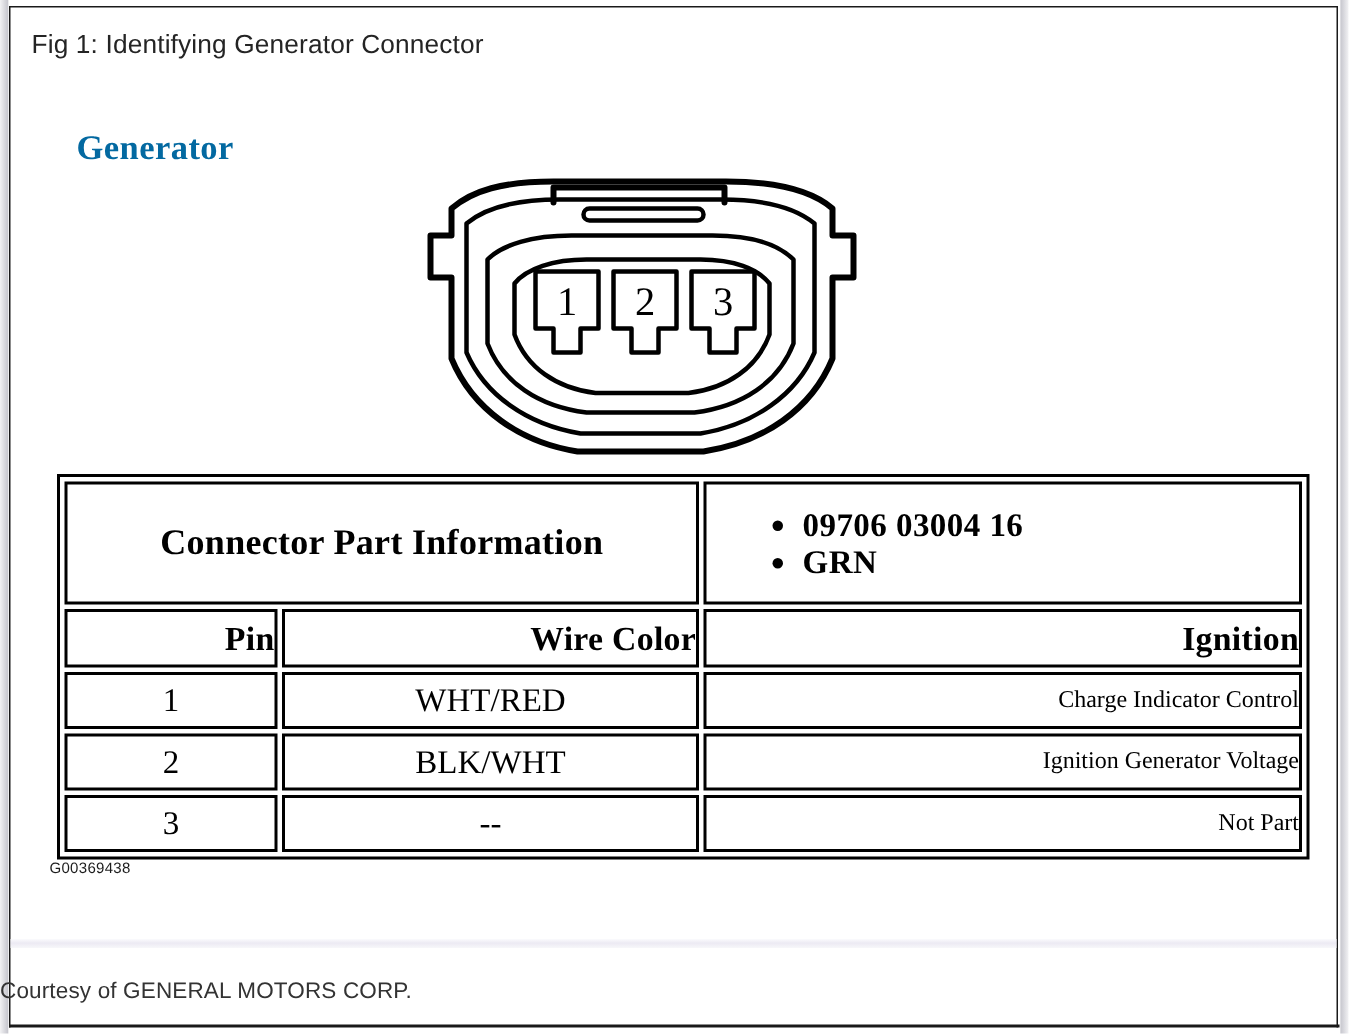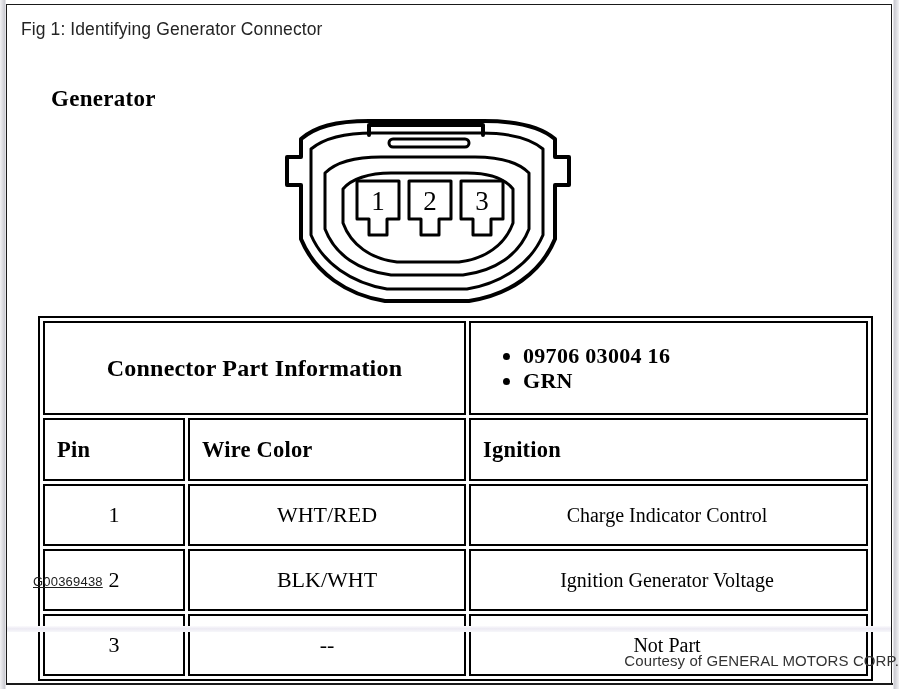--- a/index.html
+++ b/index.html
@@ -49,21 +49,21 @@
   }
 
   
   .section-heading {
     position: absolute;
     left: 44px;
     top: 81px;
     font-family: "Liberation Serif", serif;
     font-weight: bold;
     font-size: 23px;
-    color: #000000;
+    color: #0369a1;
     letter-spacing: 0.3px;
   }
 
   
   .connector-art {
     position: absolute;
     left: 262px;
     top: 108px;
     width: 320px;
     height: 200px;
@@ -81,94 +81,93 @@
     border-spacing: 3px;
     background: #ffffff;
     box-sizing: border-box;
     table-layout: fixed;
   }
   .pin-table td {
     border: 2px solid #000000;
     font-family: "Liberation Serif", serif;
     color: #000000;
     background: #ffffff;
-    padding: 12px;
+    padding: 0;
     vertical-align: middle;
   }
   .col-pin   { width: 142px; }
   .col-wire  { width: 278px; }
   .col-func  { width: 399px; }
 
   .cell-partinfo {
     text-align: center;
     font-weight: bold;
     font-size: 24px;
     height: 66px;
     letter-spacing: 0.2px;
   }
   .cell-partlist {
     height: 66px;
     padding: 2px 0 2px 26px !important;
   }
   .part-list {
-    margin: 0;
+    margin: 12px;
     padding: 0 0 0 26px;
     list-style: disc;
     font-weight: bold;
     font-size: 22px;
     line-height: 1.14;
     letter-spacing: 0.3px;
   }
   .part-list li { padding: 0; margin: 0; }
 
   .hdr-cell {
-    text-align: left;
+    text-align: right;
     font-weight: bold;
     font-size: 22.5px;
     height: 35px;
     letter-spacing: 0.2px;
   }
   .body-cell {
     text-align: center;
     font-size: 22px;
     height: 34px;
   }
   .body-cell-left {
-    text-align: center;
-    font-size: 20px;
+    text-align: right;
+    font-size: 16px;
     height: 34px;
     padding-left: 9px !important;
   }
 
   
   .art-id {
     position: absolute;
     left: 26px;
     top: 569px;
-    font-size: 13px;
+    font-size: 10px;
     color: #1c1c1c;
     letter-spacing: 0.2px;
-    text-decoration: underline;
   }
 
   
   .footer-divider {
     position: absolute;
     left: 7px;
     top: 626px;
     width: 884px;
     height: 6px;
     background: linear-gradient(to bottom, #fbfbfd 0%, #eceaf3 45%, #f7f7fa 100%);
   }
   .footer-note {
     position: absolute;
     left: 0;
     top: 652px;
     width: 899px;
-    text-align: right;
+    text-align: left;
     font-size: 15px;
     color: #333333;
     letter-spacing: 0.1px;
   }
   .page-bottom-rule {
     position: absolute;
     left: 6px;
     top: 683px;
     width: 887px;
     height: 2px;

